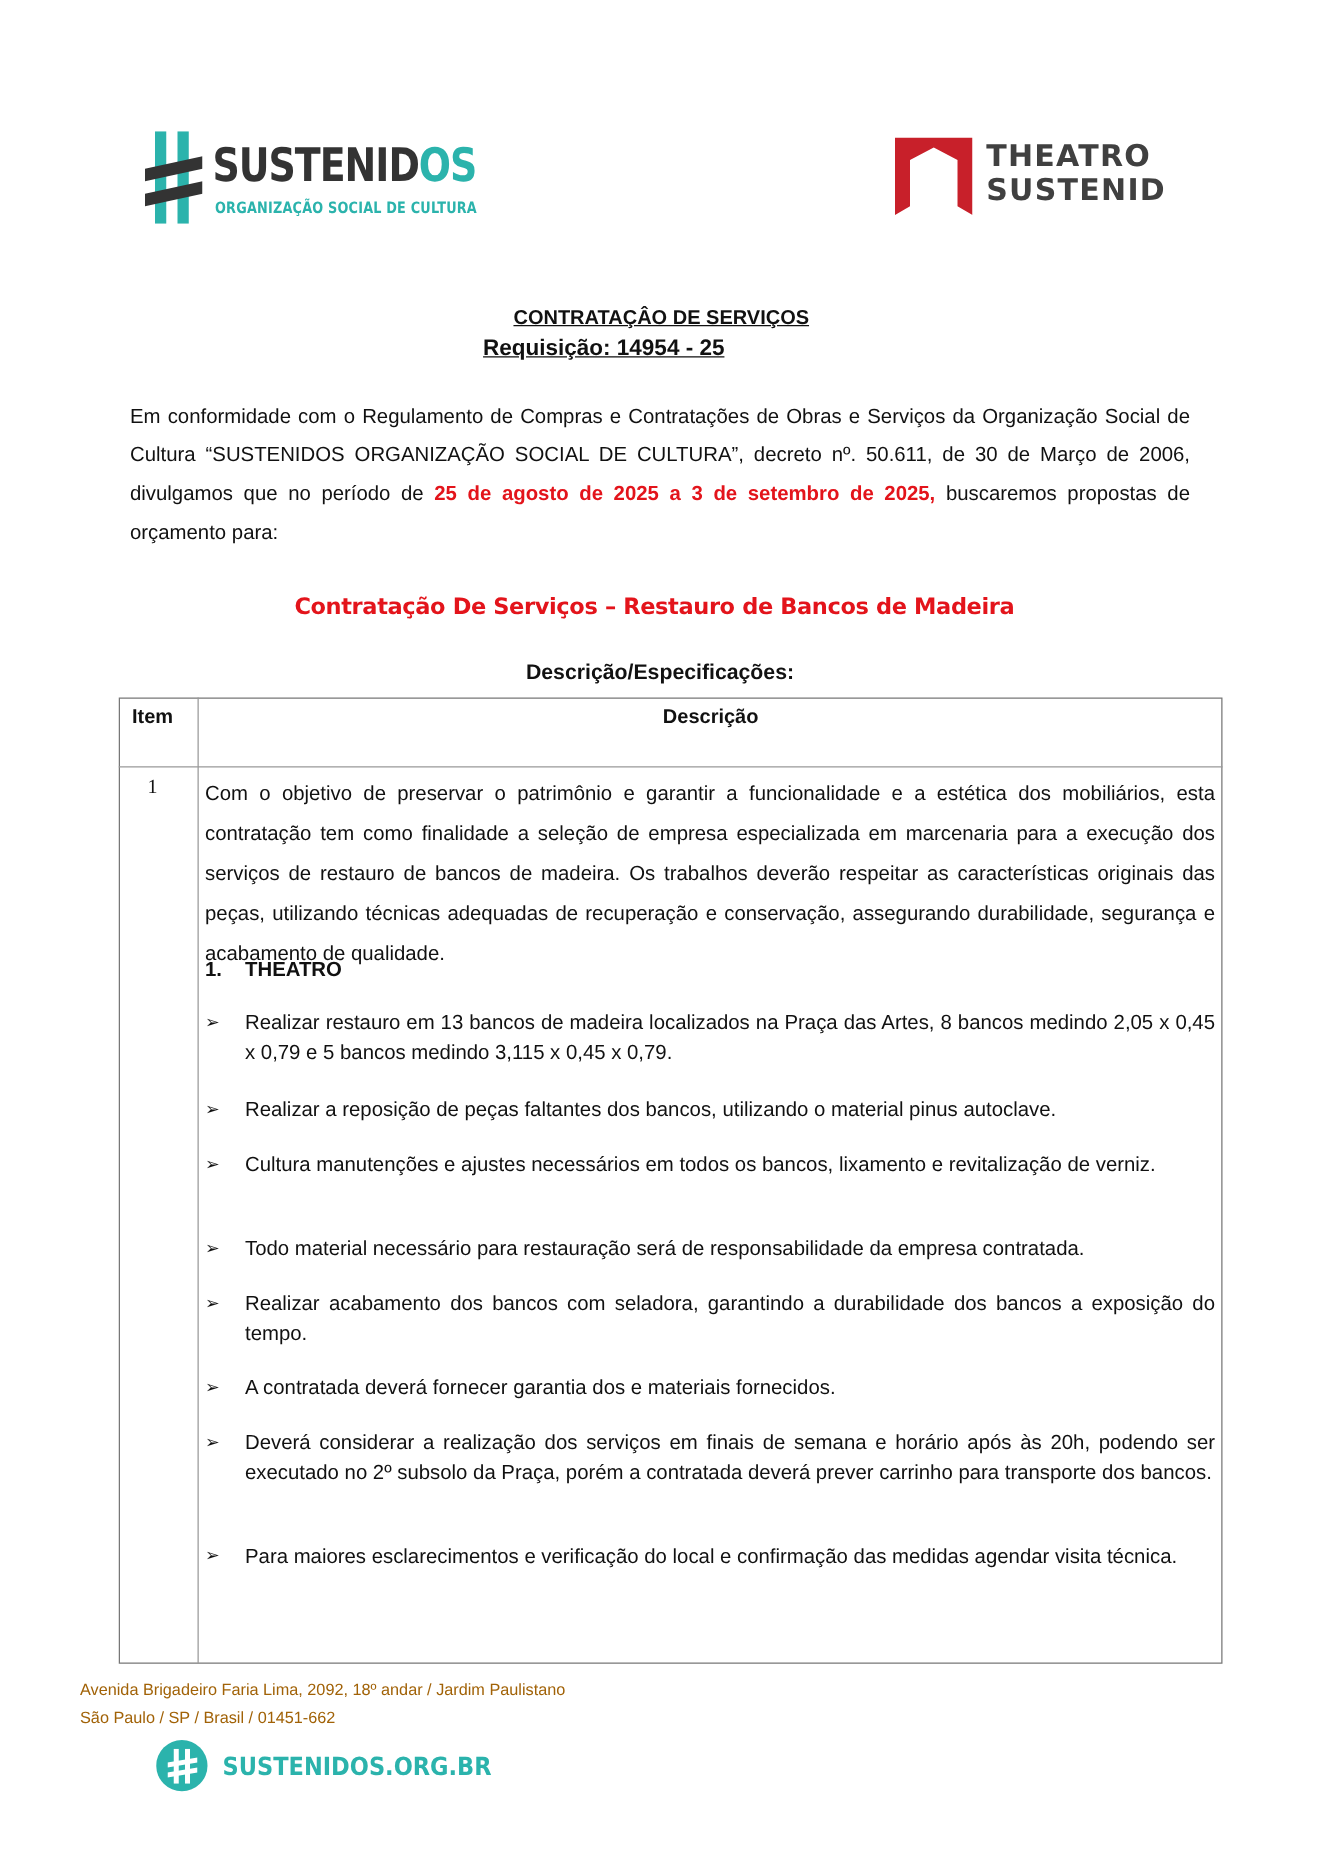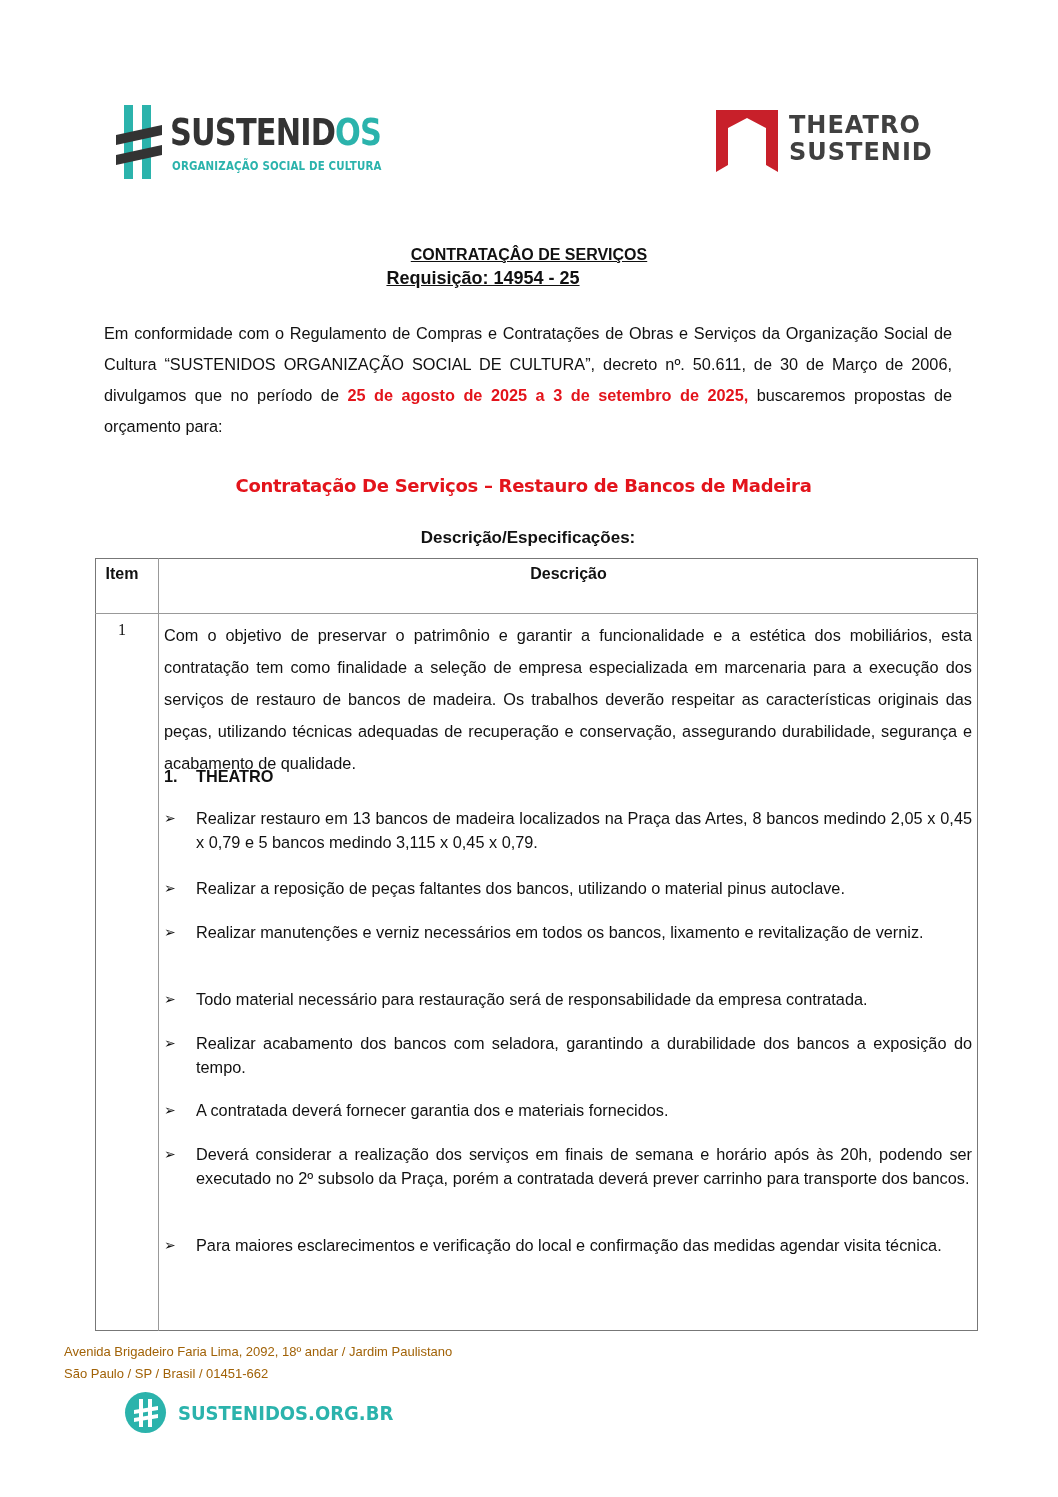--- a/index.html
+++ b/index.html
@@ -103,21 +103,21 @@
 <div class="bullet" style="top:807px;">
   <span class="arrow">➢</span>
   <span class="txt">Realizar restauro em 13 bancos de madeira localizados na Praça das Artes, 8 bancos medindo 2,05 x 0,45 x 0,79 e 5 bancos medindo 3,115 x 0,45 x 0,79.</span>
 </div>
 <div class="bullet" style="top:877px;">
   <span class="arrow">➢</span>
   <span class="txt">Realizar a reposição de peças faltantes dos bancos, utilizando o material pinus autoclave.</span>
 </div>
 <div class="bullet" style="top:921px;">
   <span class="arrow">➢</span>
-  <span class="txt">Realizar manutenções e verniz necessários em todos os bancos, lixamento e revitalização de verniz.</span>
+  <span class="txt">Cultura manutenções e ajustes necessários em todos os bancos, lixamento e revitalização de verniz.</span>
 </div>
 <div class="bullet" style="top:988px;">
   <span class="arrow">➢</span>
   <span class="txt">Todo material necessário para restauração será de responsabilidade da empresa contratada.</span>
 </div>
 <div class="bullet" style="top:1032px;">
   <span class="arrow">➢</span>
   <span class="txt">Realizar acabamento dos bancos com seladora, garantindo a durabilidade dos bancos a exposição do tempo.</span>
 </div>
 <div class="bullet" style="top:1099px;">

